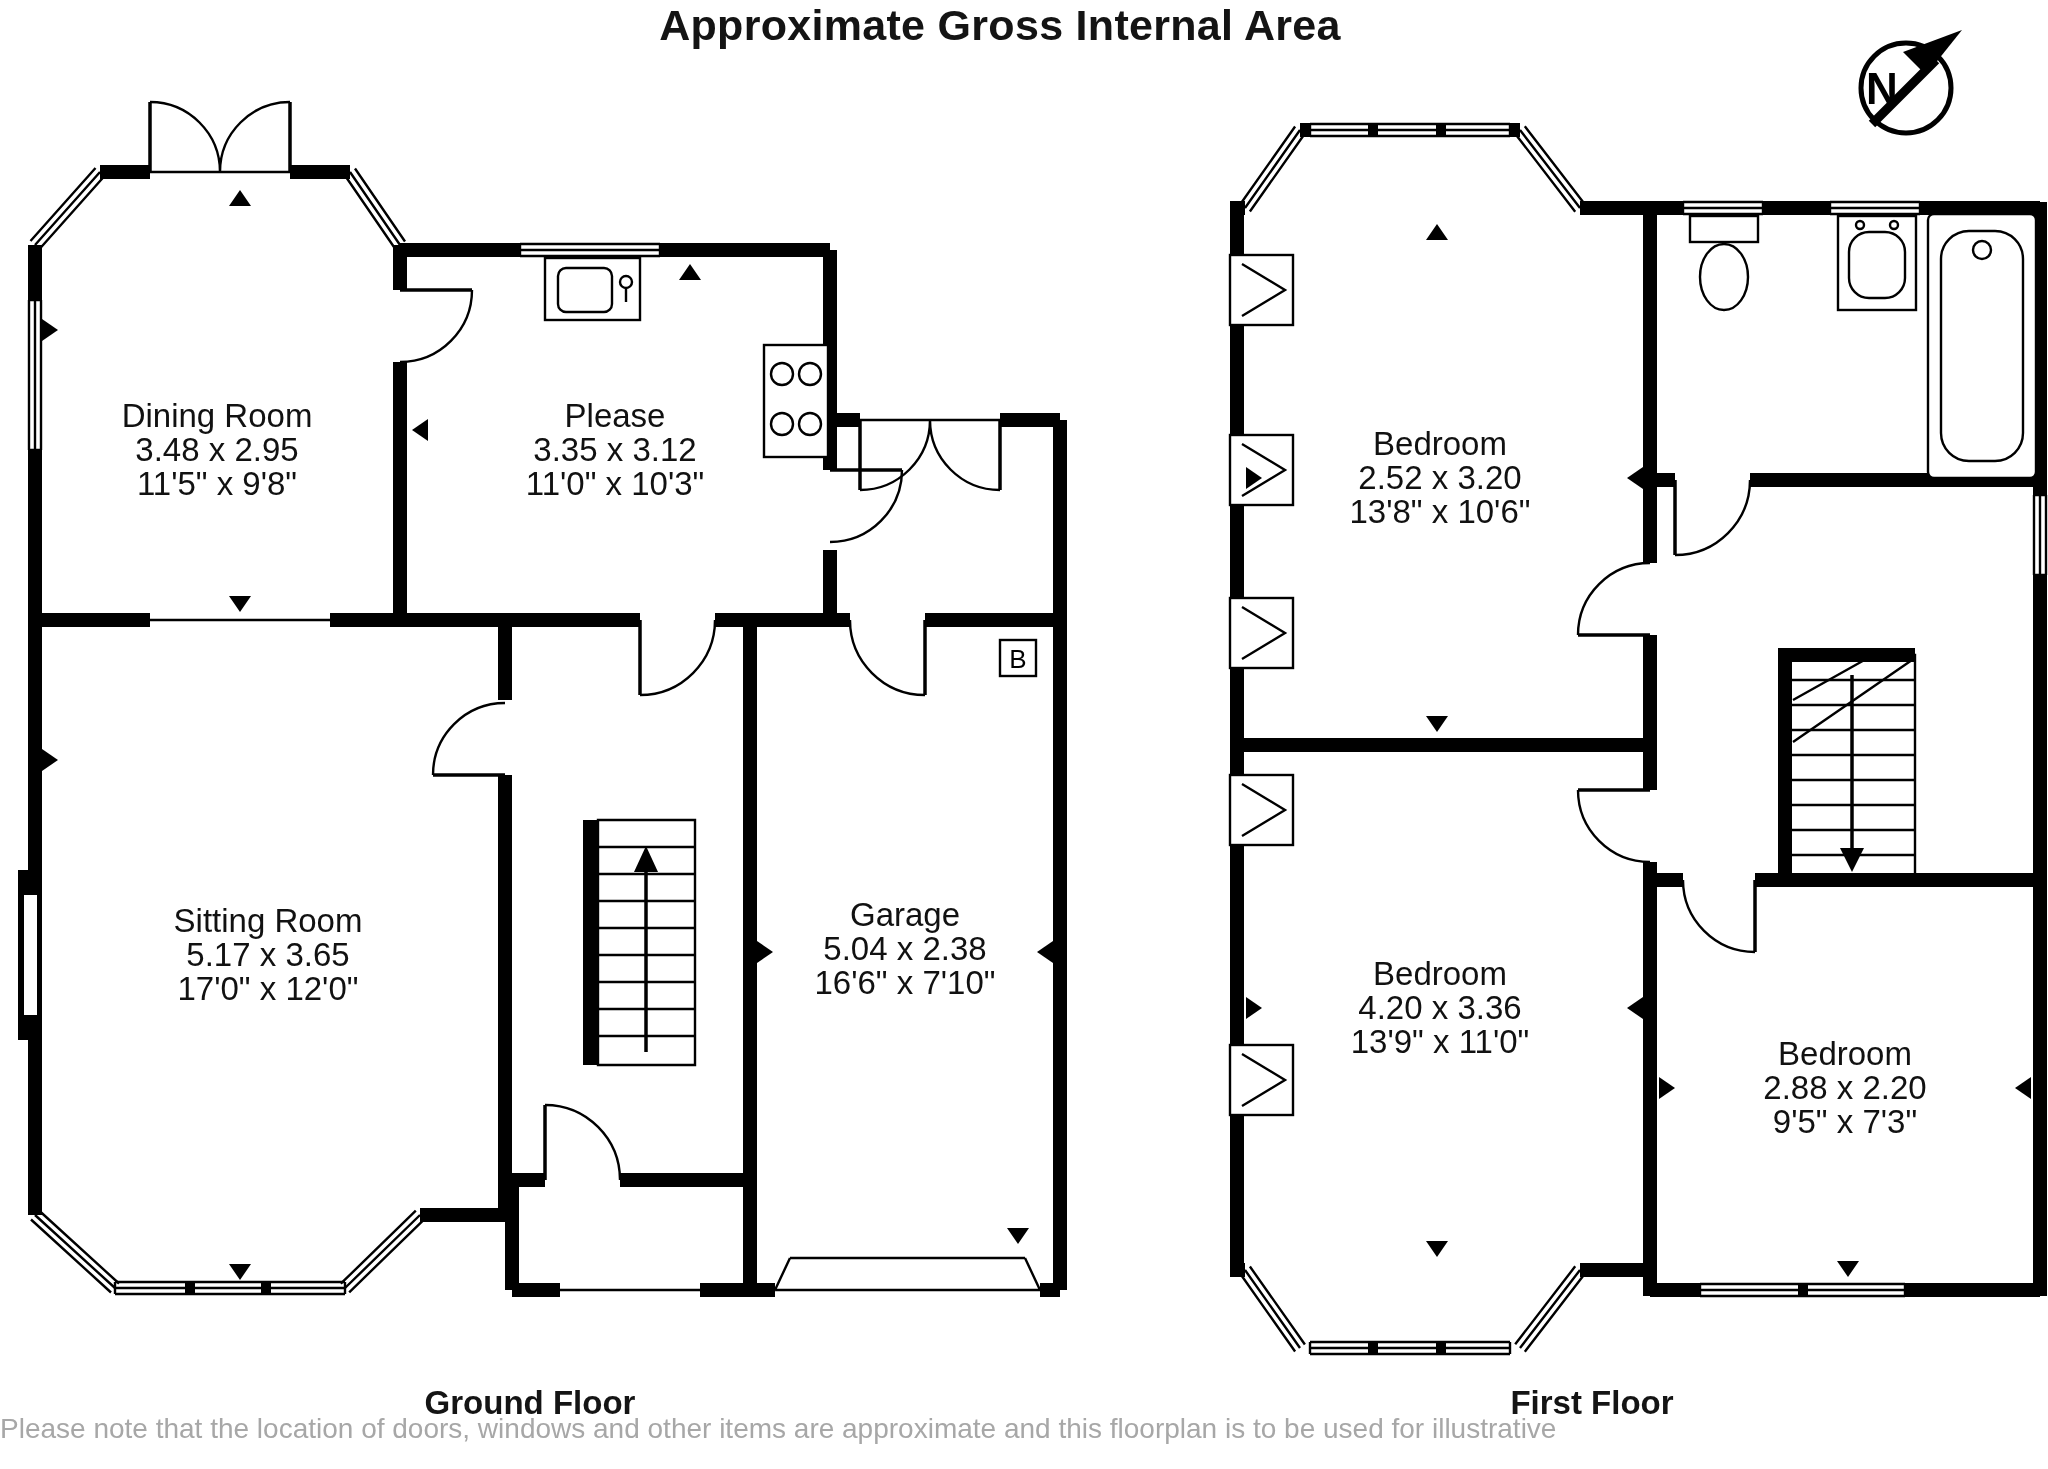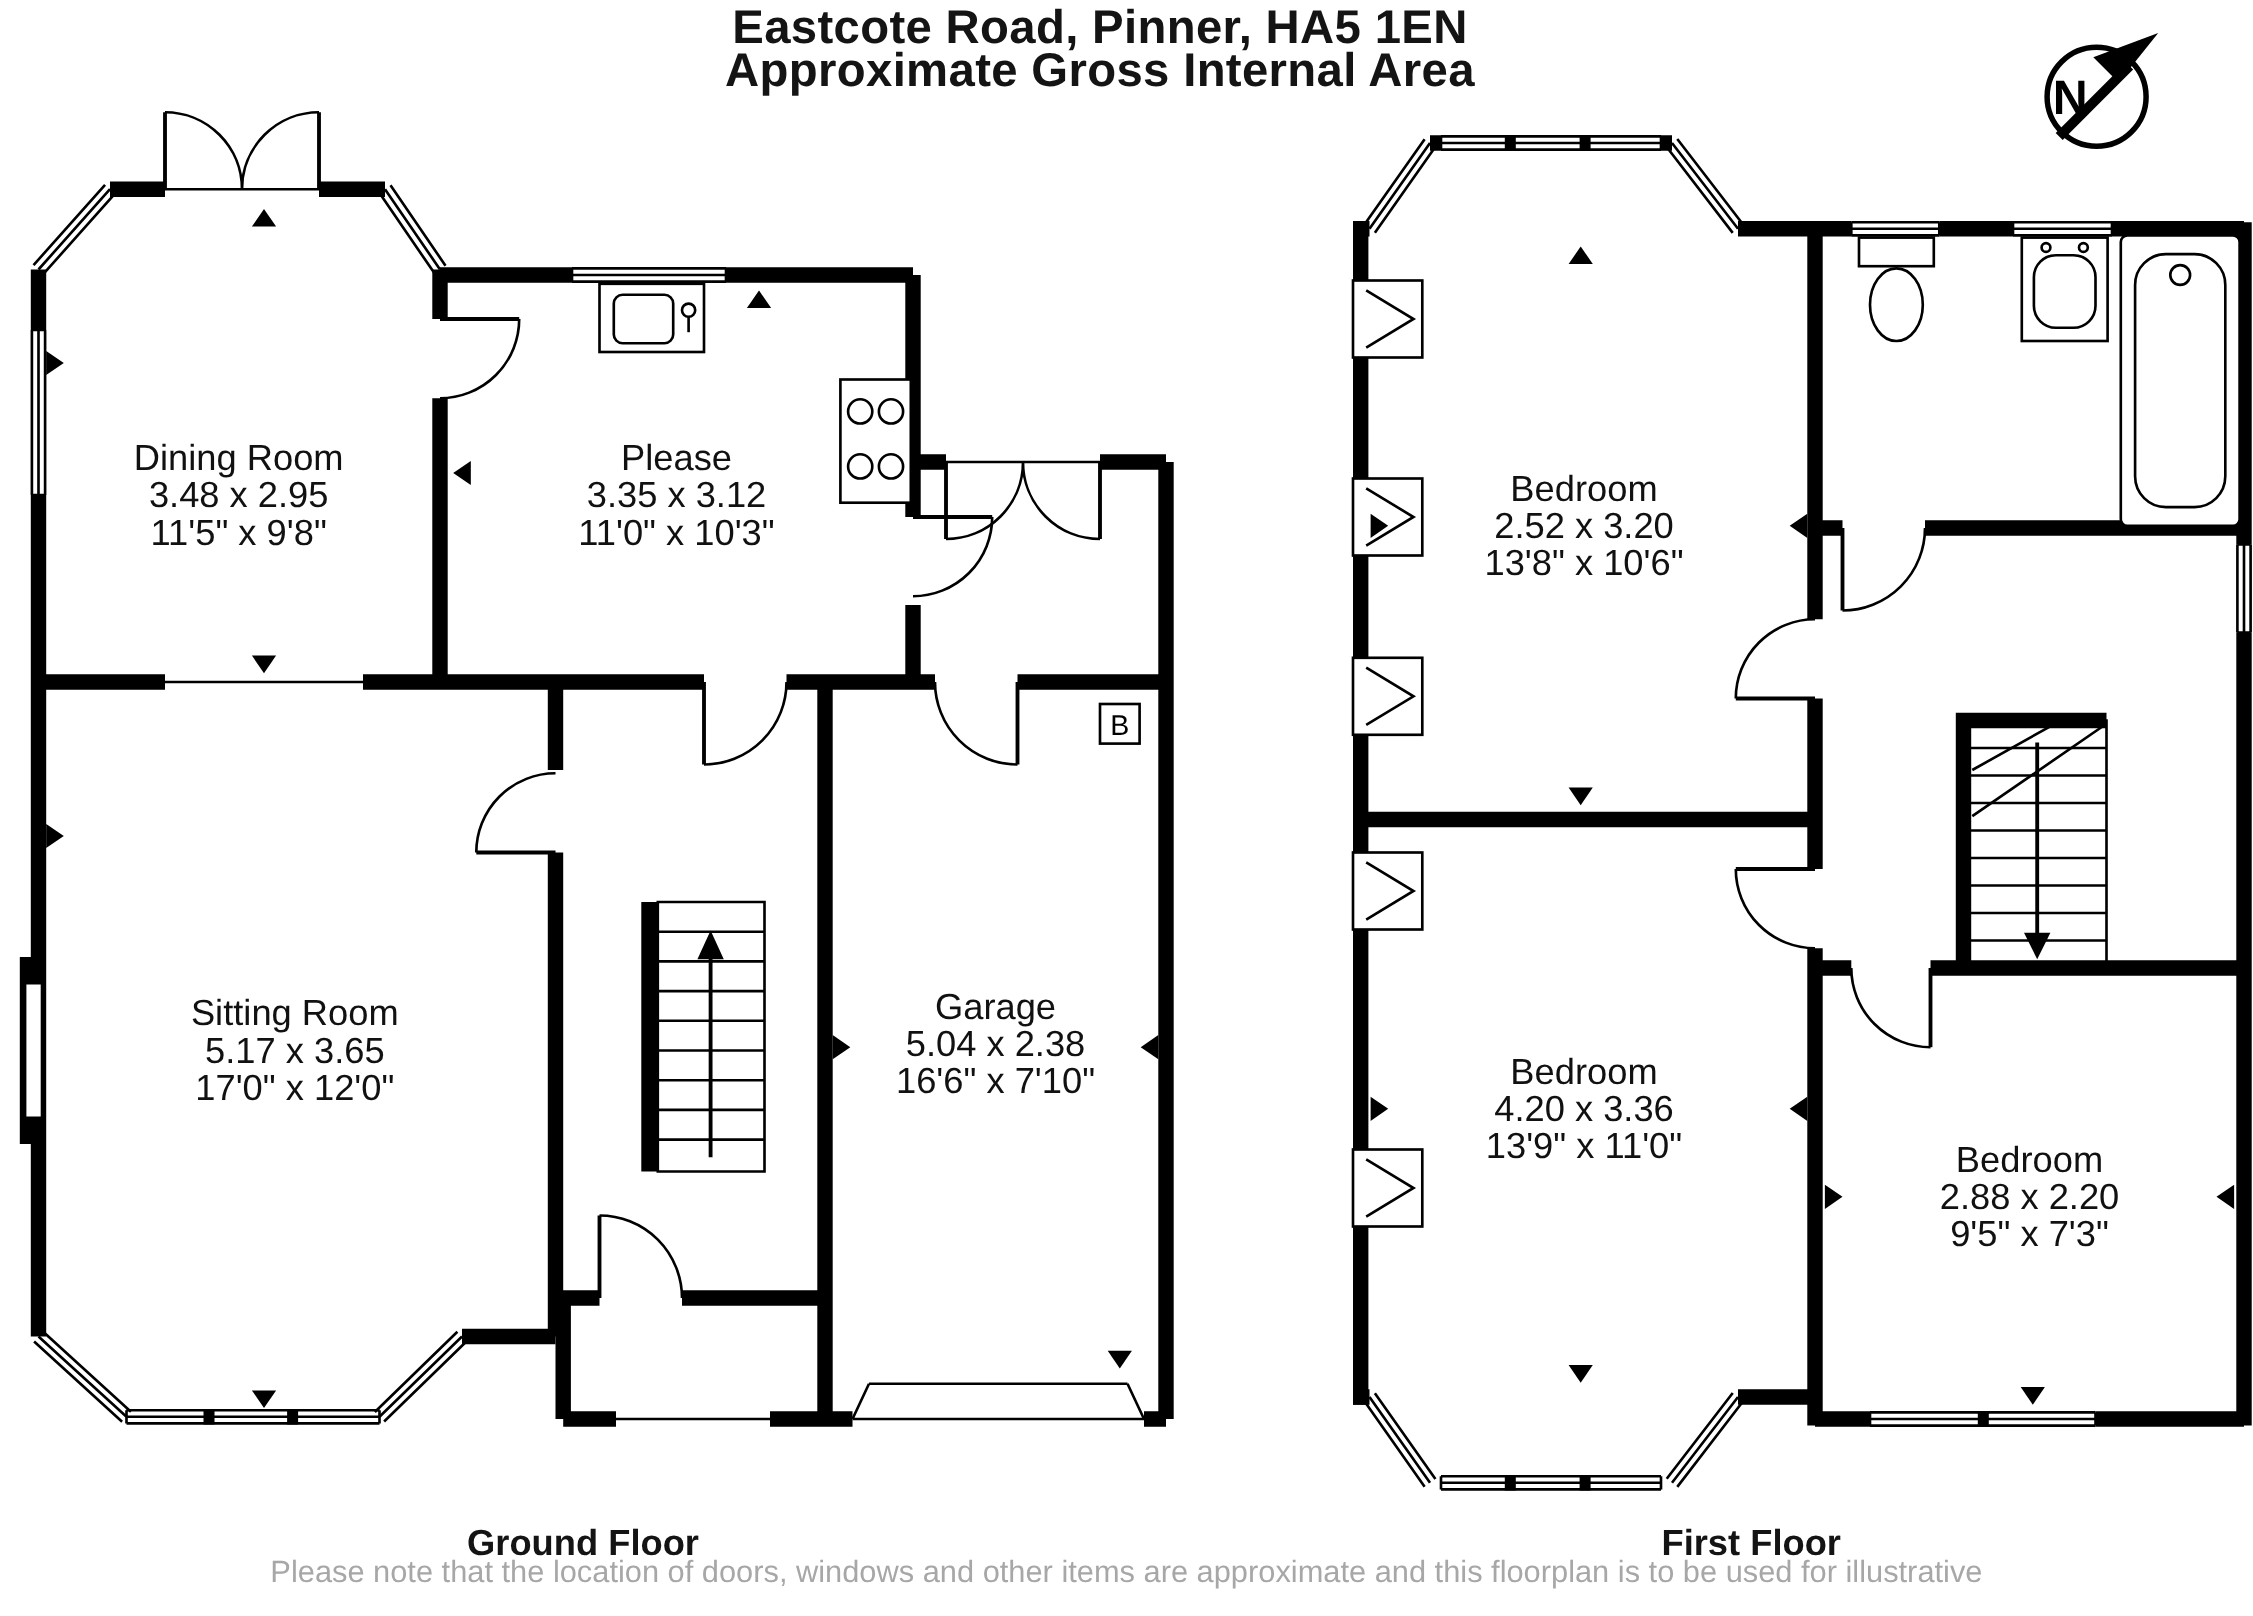--- a/index.html
+++ b/index.html
@@ -7,21 +7,21 @@
     width:2048px;height:1469px;position:relative;overflow:hidden;
     background:#fff;color:#141414;
     font-family:"Liberation Sans",sans-serif;
   }
   .abs{position:absolute;text-align:right;}
   .title{left:0;top:6px;width:2000px;text-align:center;
          font-size:43px;font-weight:600;line-height:39px;letter-spacing:.3px;}
   .room-label{transform:translate(-50%,-50%);text-align:center;
               font-size:33px;line-height:34px;white-space:nowrap;color:#111;}
   .floor-label{transform:translate(-50%,-50%);font-size:33px;font-weight:700;white-space:nowrap;}
-  .footer{left:0;top:1416px;width:2048px;text-align:center;
+  .footer{left:0;top:1416px;width:2048px;text-align:left;
           font-size:28px;line-height:26px;color:#a7a7a7;}
   svg{position:absolute;left:0;top:0;}
   .w{stroke:#000;stroke-width:14;fill:none;stroke-linecap:butt;}
   .t{stroke:#000;stroke-width:2.4;fill:none;}
   .lf{stroke:#000;stroke-width:3.5;fill:none;}
   .blk{fill:#000;stroke:none;}
   .wht{fill:#fff;stroke:none;}
   .fx{stroke:#000;stroke-width:2.4;fill:#fff;}
   .cmp{stroke:#000;stroke-width:5;fill:none;}
 </style>
@@ -232,21 +232,20 @@
 
   <g>
     <circle class="cmp" cx="1906" cy="88" r="45"></circle>
     <text x="1882" y="104" text-anchor="middle" font-size="44" font-weight="bold">N</text>
     <path d="M1872,124 L1936,60" stroke="#000" stroke-width="9" fill="none"></path>
     <polygon class="blk" points="1962,30 1903,52 1926,75"></polygon>
   </g>
 </svg>
 
 <div class="abs title">
-  <div>Eastcote Road, Pinner, HA5 1EN</div>
   <div>Approximate Gross Internal Area</div>
 </div>
 
 <div class="abs room-label" style="left:217px;top:450px">
   <div>Dining Room</div>
   <div>3.48 x 2.95</div>
   <div>11'5" x 9'8"</div>
 </div>
 
 <div class="abs room-label" style="left:615px;top:450px">

